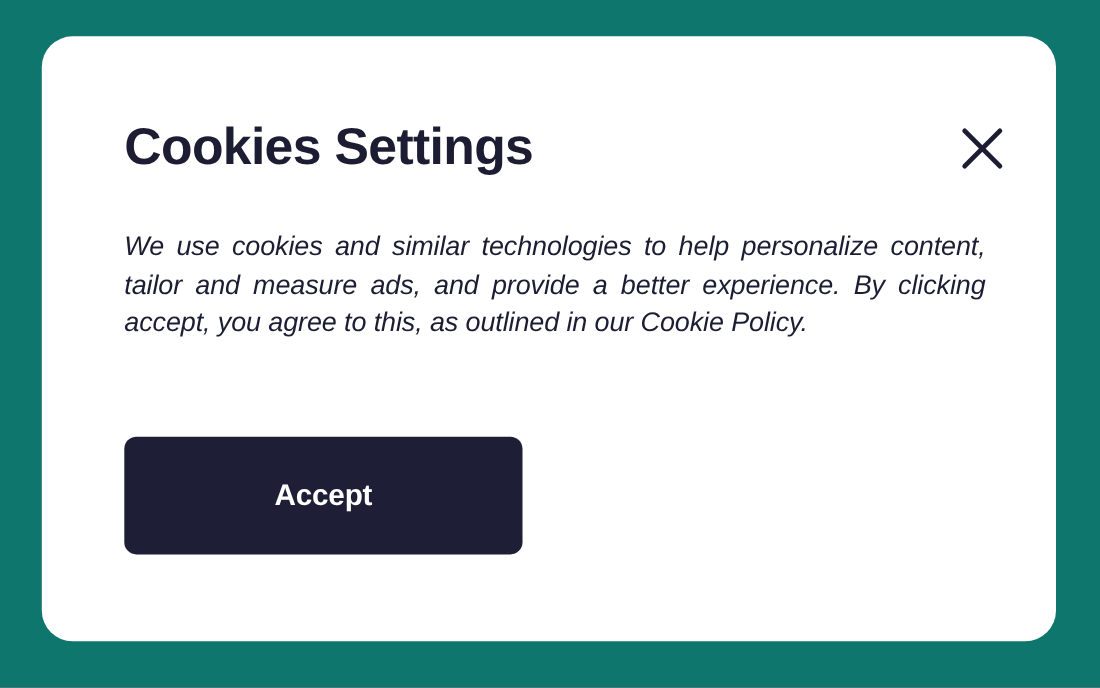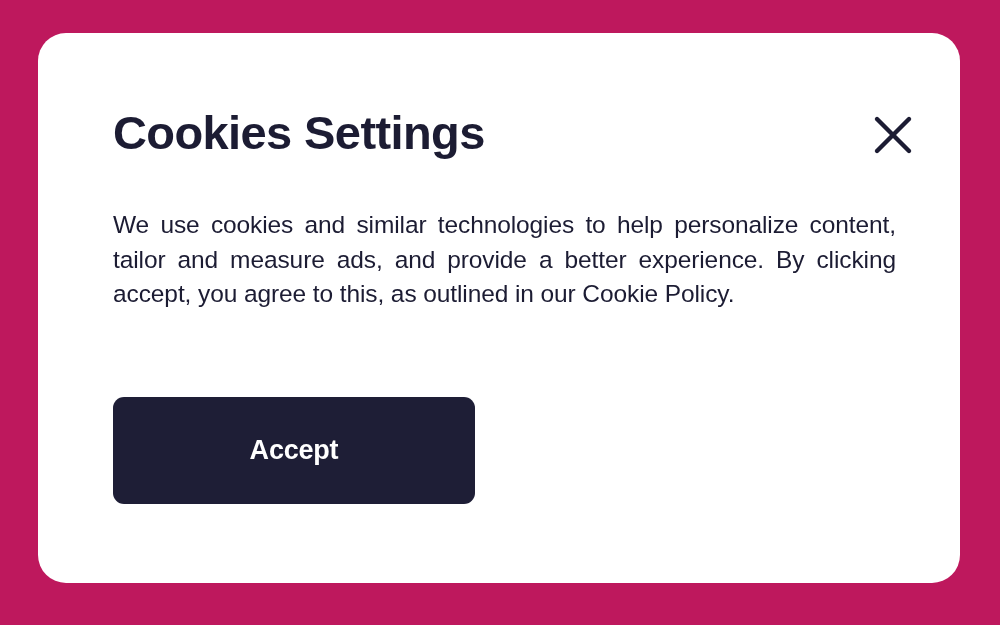--- a/index.html
+++ b/index.html
@@ -12,21 +12,21 @@
     height: 625px;
     background: #000000;
     font-family: "Liberation Sans", sans-serif;
     overflow: hidden;
   }
 
   #stage {
     position: relative;
     width: 1000px;
     height: 625px;
-    background: #be185d;
+    background: #0f766e;
   }
 
   
   .cookie-card {
     position: absolute;
     left: 38px;
     top: 33px;
     width: 922px;
     height: 550px;
     background: #ffffff;
@@ -84,20 +84,21 @@
     margin: 0;
     font-family: "Liberation Sans", sans-serif;
     font-size: 24.5px;
     font-weight: 400;
     line-height: 34.6px;
     color: #1c1c33;
     text-align: justify;
     -webkit-hyphens: auto;
     hyphens: auto;
     letter-spacing: -0.1px;
+    font-style: italic;
   }
 
   
   .dialog-actions {
     position: absolute;
     left: 75px;
     top: 364px;
     width: 772px;
     height: 107px;
     display: flex;

